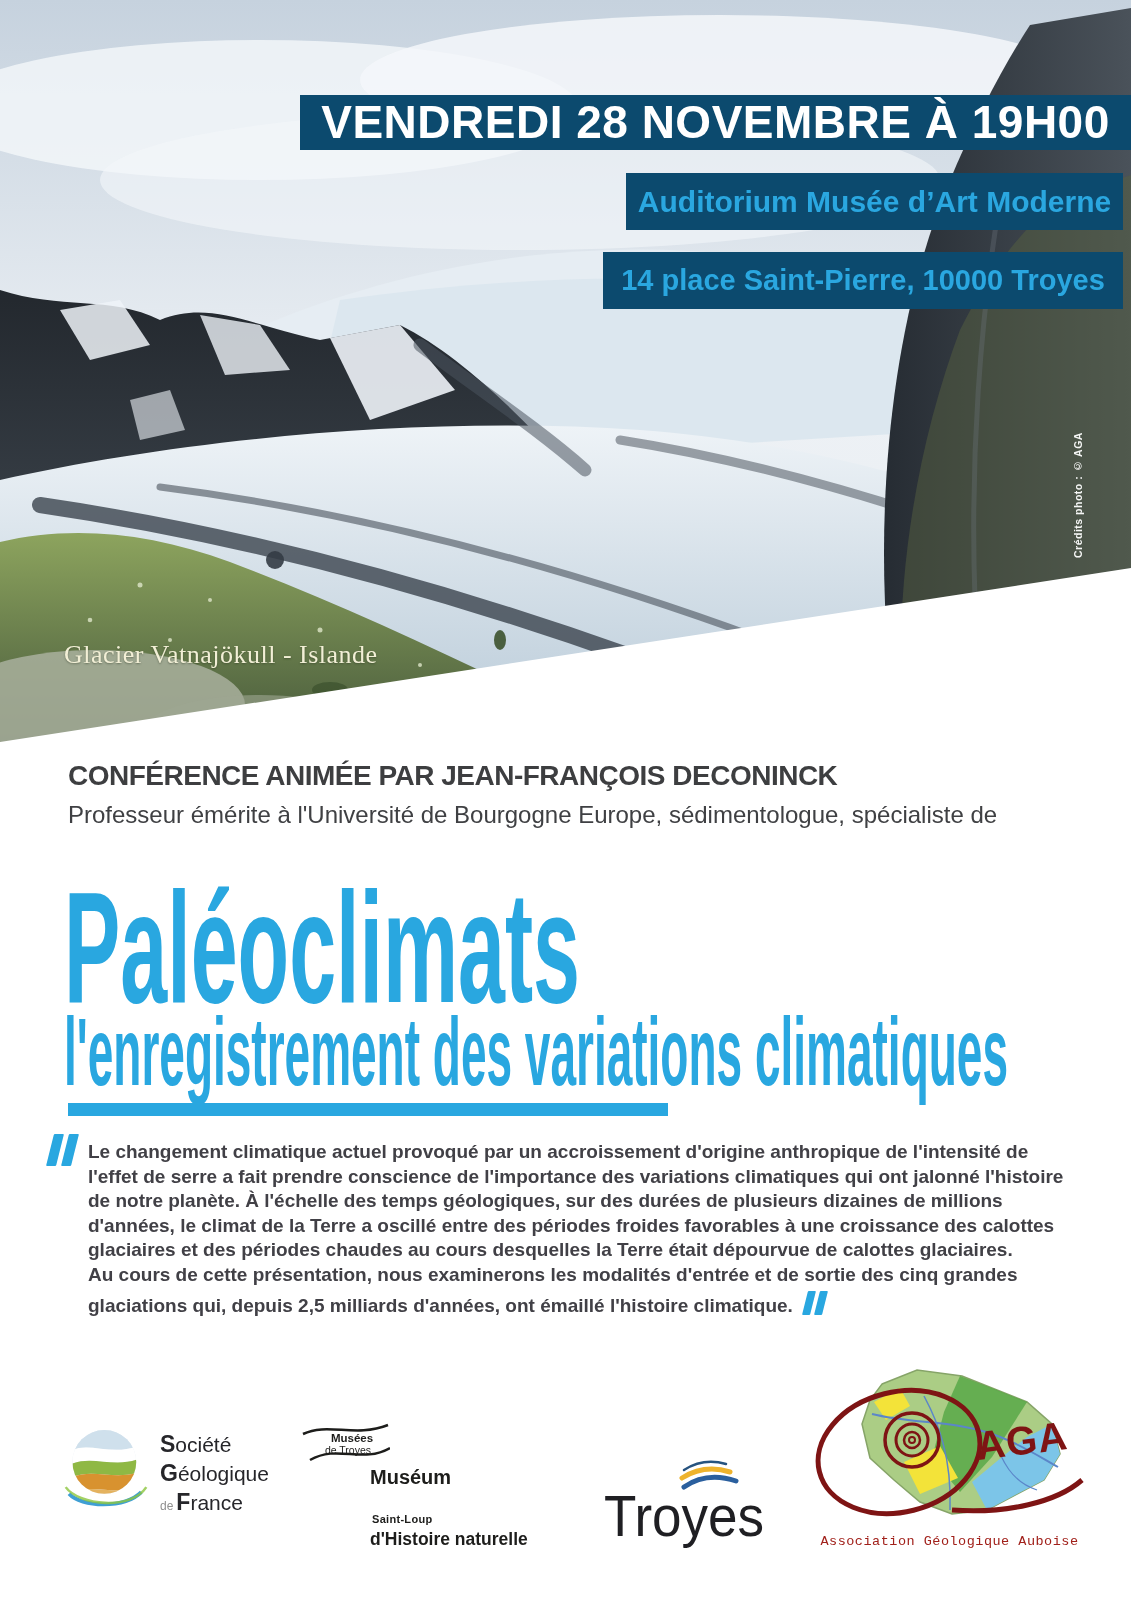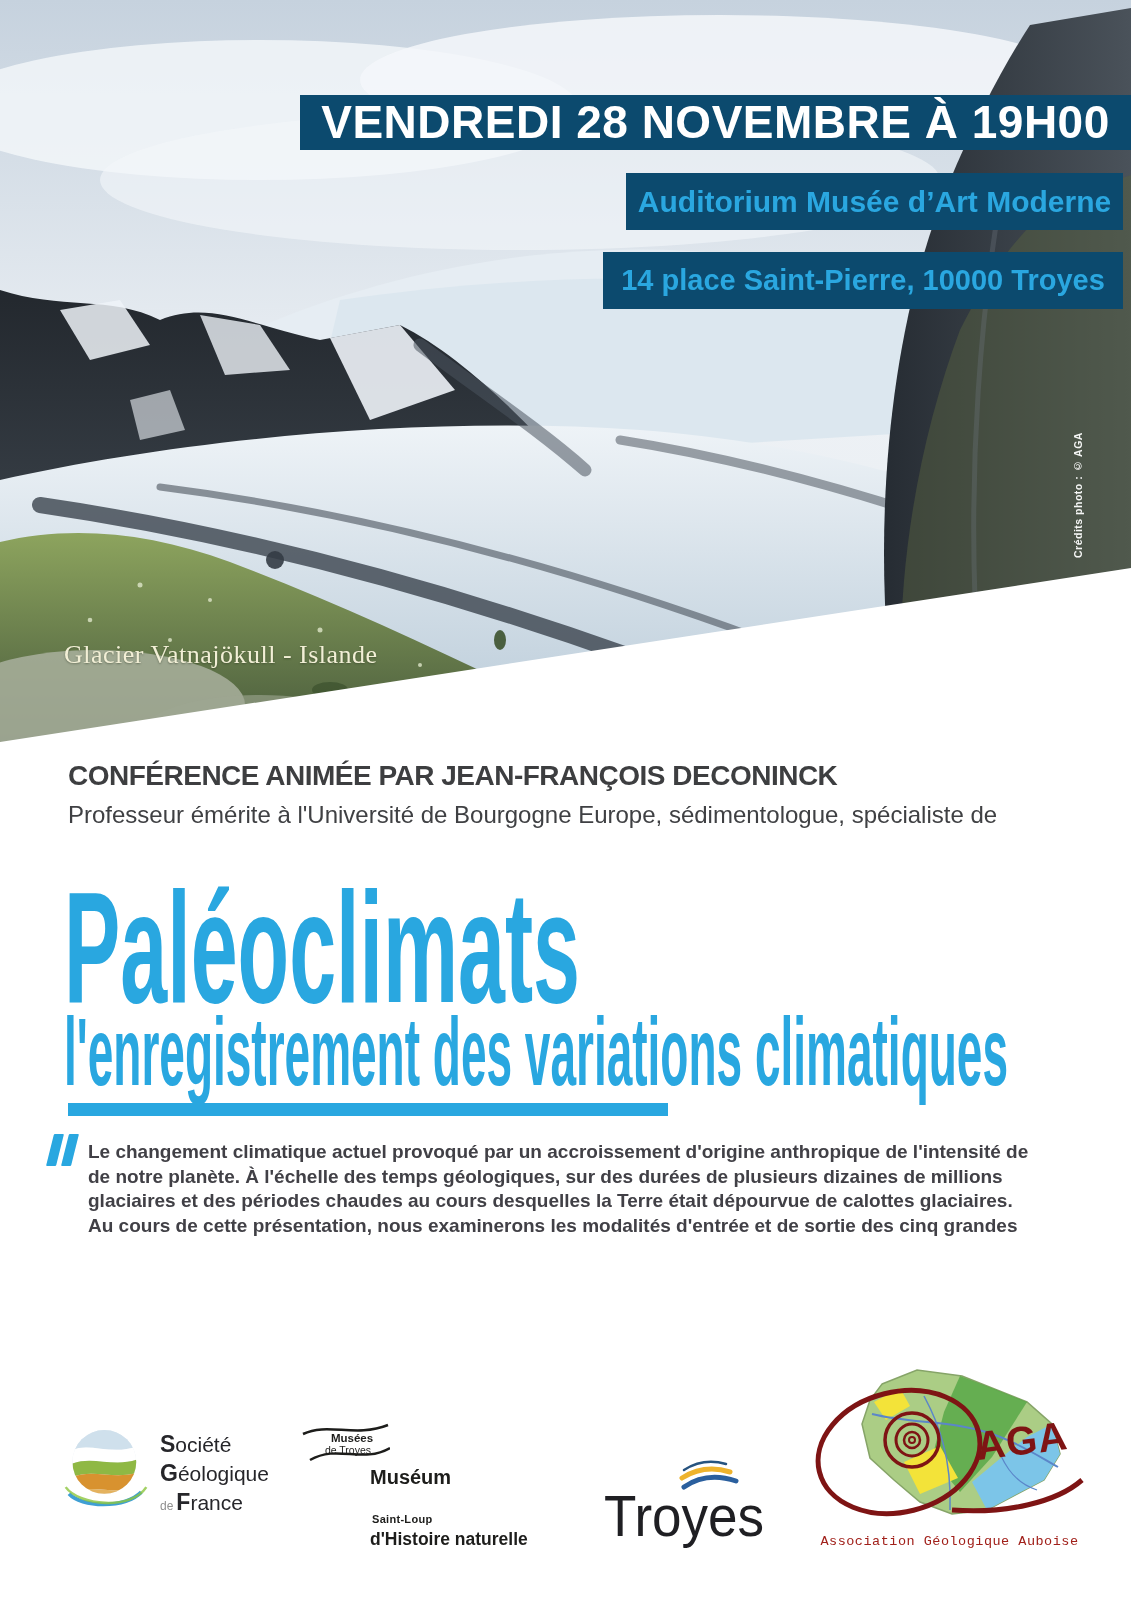--- a/index.html
+++ b/index.html
@@ -155,23 +155,31 @@
     <text x="2" y="229" font-family="Liberation Sans, sans-serif" font-weight="bold" font-size="97" fill="#29a7e0" textLength="944" lengthAdjust="spacingAndGlyphs">l'enregistrement des variations climatiques</text>
   </svg>
   <div class="title-bar"></div>
 
   <div class="qmark">
       <i></i>
       <i></i>
     </div>
   <div class="quote">
     <div class="qline">Le changement climatique actuel provoqué par un accroissement d'origine anthropique de l'intensité de</div>
+    <div class="qline">l'effet de serre a fait prendre conscience de l'importance des variations climatiques qui ont jalonné l'histoire</div>
     <div class="qline">de notre planète. À l'échelle des temps géologiques, sur des durées de plusieurs dizaines de millions</div>
+    <div class="qline">d'années, le climat de la Terre a oscillé entre des périodes froides favorables à une croissance des calottes</div>
     <div class="qline">glaciaires et des périodes chaudes au cours desquelles la Terre était dépourvue de calottes glaciaires.</div>
     <div class="qline">Au cours de cette présentation, nous examinerons les modalités d'entrée et de sortie des cinq grandes</div>
+    <div class="qline">
+      <span>glaciations qui, depuis 2,5 milliards d'années, ont émaillé l'histoire climatique.</span><span class="qclose">
+          <i></i>
+          <i></i>
+        </span>
+    </div>
   </div>
 
   <div class="logo-sgf">
     <svg width="84" height="96" viewBox="0 0 100 112">
       <defs>
           <clipPath id="sgfclip">
             <circle cx="48" cy="44" r="38"></circle>
           </clipPath>
         </defs>
       <g clip-path="url(#sgfclip)">

